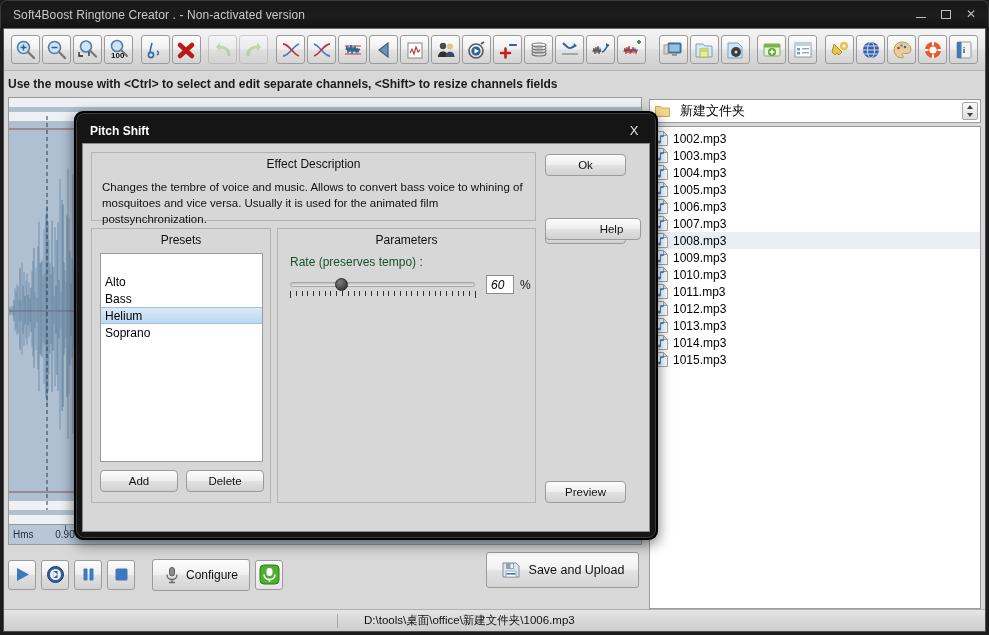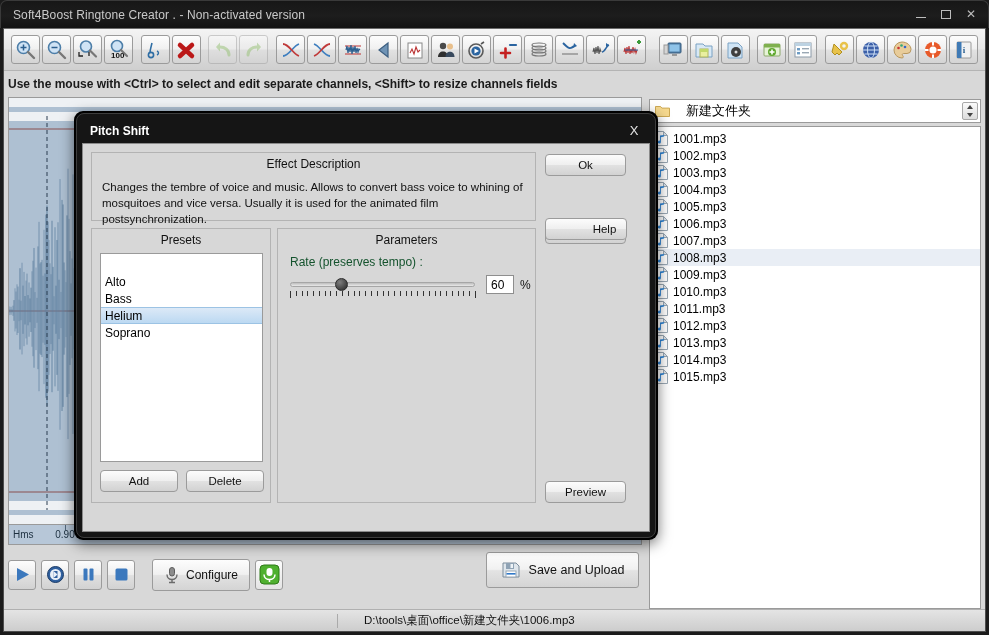--- a/index.html
+++ b/index.html
@@ -135,21 +135,21 @@
     font-size: 12.5px; color: #111;
   }
 
   
   .right-pane {
     flex: 1; margin-left: 7px; display: flex; flex-direction: column; padding-top: 2px;
   }
   .folder-combo {
     height: 24px; background: #fff;
     border: 1px solid #9a9a9a;
-    display: flex; align-items: center; gap: 16px; padding-left: 5px;
+    display: flex; align-items: center; gap: 10px; padding-left: 5px;
     position: relative;
   }
   .folder-name { font-size: 13px; color: #000; }
   .spinner {
     position: absolute; right: 2px; top: 2px; width: 16px; height: 18px;
     background: linear-gradient(180deg,#fbfbfb,#dcdcdc);
     border: 1px solid #a8a8a8; border-radius: 2px;
     display: flex; flex-direction: column; align-items: center; justify-content: space-around;
   }
   .spin-up, .spin-dn { width:0;height:0;border-left:3px solid transparent;border-right:3px solid transparent; }
@@ -257,27 +257,27 @@
     background: radial-gradient(circle at 35% 30%, #7e7e7e, #3b3b3b 75%);
     border: 1px solid #2b2b2b;
   }
   .slider-ticks { position:absolute; left:0; top:14px; width:186px; height:7px; }
   .s-tick { position:absolute; top:0; width:1px; height:5px; background:#333; }
   .s-tick.end { height:7px; }
   .pct-box {
     position: absolute; left: 196px; top: -2px; width: 28px; height: 19px;
     background: #fff; border: 1px solid #8e8e8e;
     display: flex; align-items: center; padding-left: 4px;
-    font-size: 12px; color: #000;
+    font-size: 12px; color: #000; font-style: italic;
   }
   .pct-sign { position: absolute; left: 230px; top: 1px; font-size: 12px; color: #111; }
 
   #ok-btn      { position:absolute; left:462px; top:10px;  width:81px; height:22px; }
   #cancel-btn  { position:absolute; left:462px; top:42px;  width:81px; height:22px;margin-top:36px; }
-  #help-btn    { position:absolute; left:462px; top:74px;  width:82px; height:22px;padding-left:37px; }
+  #help-btn    { position:absolute; left:462px; top:74px;  width:96px; height:22px;padding-left:37px; }
   #preview-btn { position:absolute; left:462px; top:337px; width:81px; height:22px; }
 </style>
 </head>
 <body>
 
 <div id="app">
 
   <div class="titlebar">
     <span class="title-text">Soft4Boost Ringtone Creator . - Non-activated version</span>
     <div class="win-btns">
@@ -1194,28 +1194,20 @@
           </div>
         </div>
 
         <div class="file-list" id="file-list">
             <div class="file-item">
               <svg class="mp3-icon" viewBox="0 0 13 15">
                 <path d="M.5 .5h8l4 4v10H.5z" fill="#fff" stroke="#9aa8b4"></path>
                 <path d="M8.5 .5l4 4h-4z" fill="#dde6ee" stroke="#9aa8b4"></path>
                 <path d="M5 4.5v5.2a1.5 1.5 0 10.9 1.35V6.2l3.2-.8V4z" fill="#2f86d8"></path>
               </svg>
-              <span>1001.mp3</span>
-            </div>
-            <div class="file-item">
-              <svg class="mp3-icon" viewBox="0 0 13 15">
-                <path d="M.5 .5h8l4 4v10H.5z" fill="#fff" stroke="#9aa8b4"></path>
-                <path d="M8.5 .5l4 4h-4z" fill="#dde6ee" stroke="#9aa8b4"></path>
-                <path d="M5 4.5v5.2a1.5 1.5 0 10.9 1.35V6.2l3.2-.8V4z" fill="#2f86d8"></path>
-              </svg>
               <span>1002.mp3</span>
             </div>
             <div class="file-item">
               <svg class="mp3-icon" viewBox="0 0 13 15">
                 <path d="M.5 .5h8l4 4v10H.5z" fill="#fff" stroke="#9aa8b4"></path>
                 <path d="M8.5 .5l4 4h-4z" fill="#dde6ee" stroke="#9aa8b4"></path>
                 <path d="M5 4.5v5.2a1.5 1.5 0 10.9 1.35V6.2l3.2-.8V4z" fill="#2f86d8"></path>
               </svg>
               <span>1003.mp3</span>
             </div>

